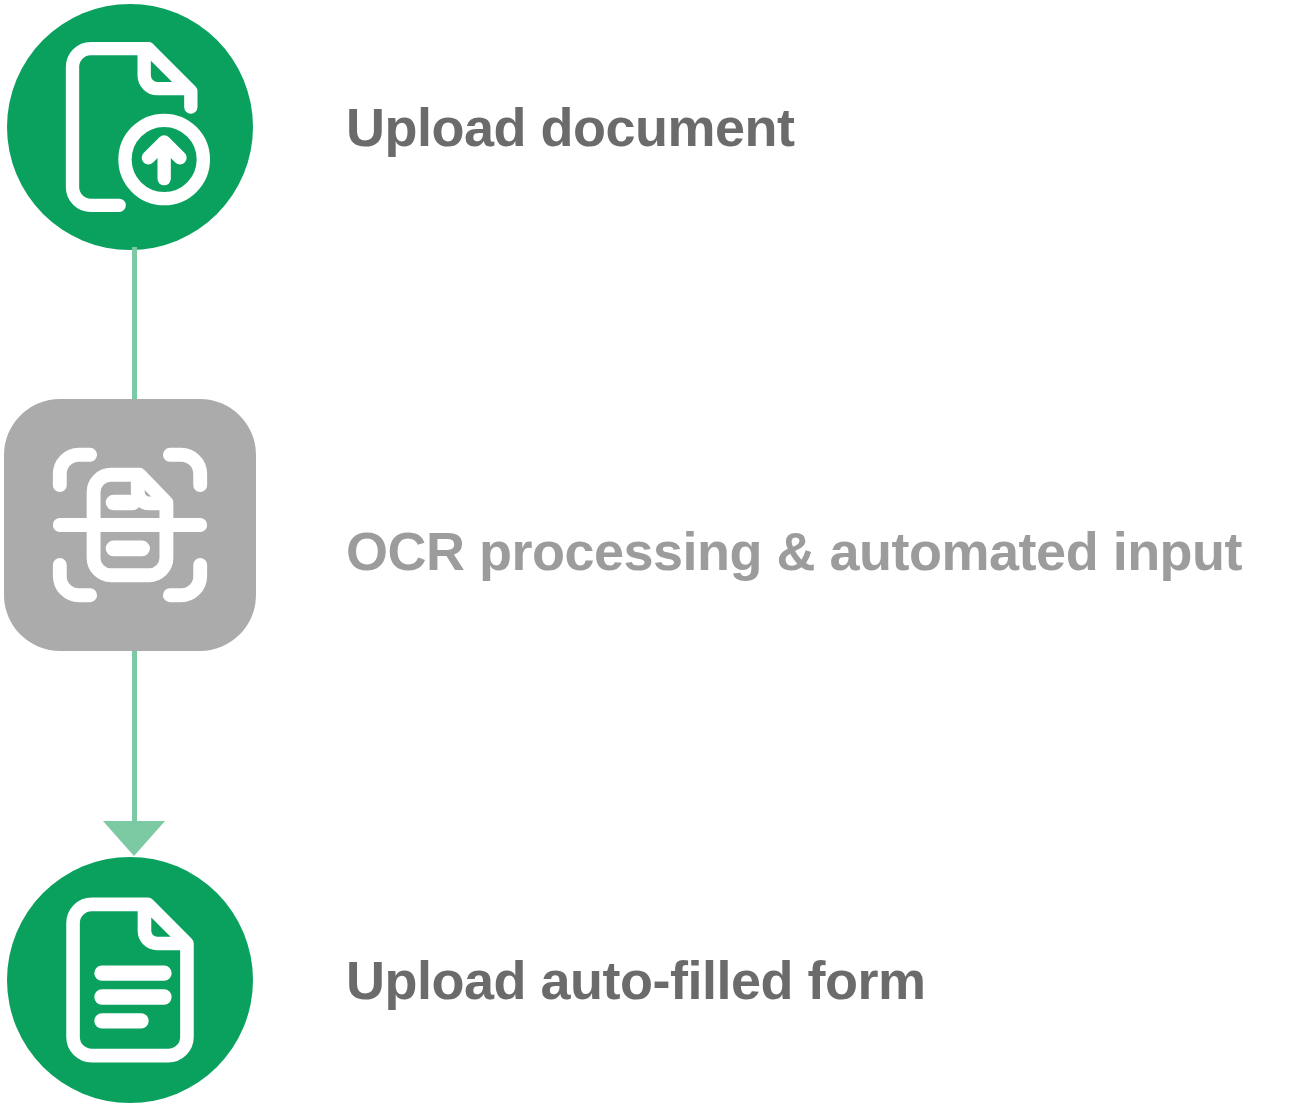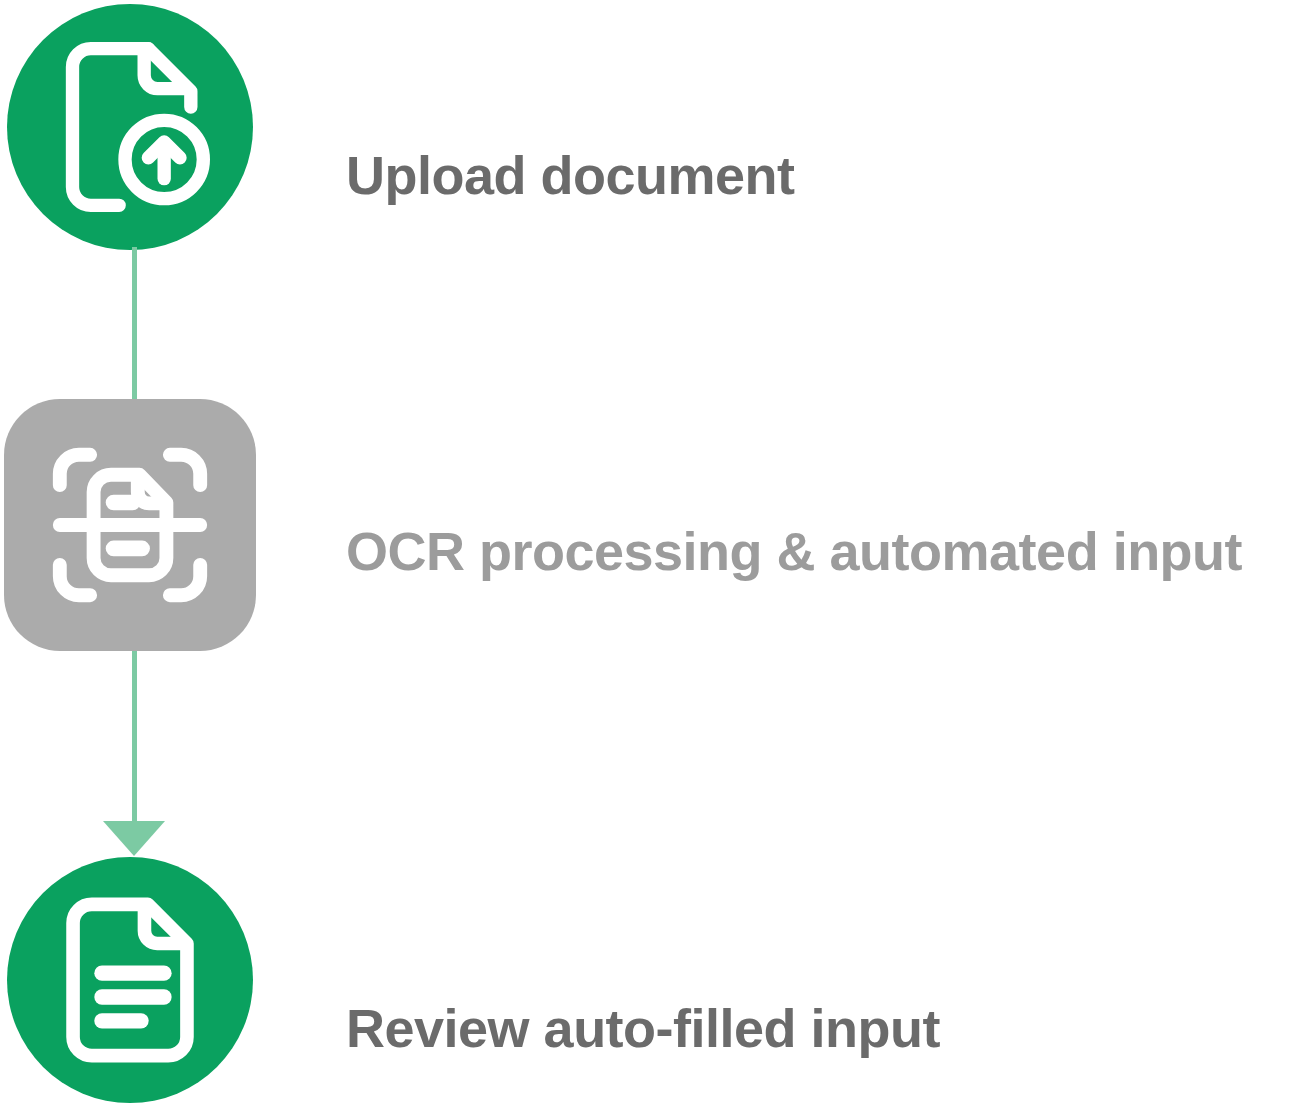--- a/index.html
+++ b/index.html
@@ -41,21 +41,21 @@
     border-right: 31px solid transparent;
     border-top: 35px solid var(--connector, #7ccaa3);
   }
 
   .step-label {
     left: 346px;
     font-size: 54px; font-weight: 700; line-height: 60px;
     letter-spacing: -0.5px;
     white-space: nowrap;
   }
-  .label-active  { color: var(--label-active, #6b6b6b); margin-top: 48px; }
+  .label-active  { color: var(--label-active, #6b6b6b); }
   .label-pending { color: var(--label-pending, #9c9c9c); }
   #label-1 { top: 97px; }
   #label-2 { top: 521px; }
   #label-3 { top: 950px; }
 
   .icon-svg { display: block; }
   .icon-svg path, .icon-svg circle {
     fill: none;
     stroke: currentColor;
     stroke-width: 1.6;
@@ -105,15 +105,15 @@
       <path d="M14.1 3.1 H7.5 a2.2 2.2 0 0 0 -2.2 2.2 v13.4 a2.2 2.2 0 0 0 2.2 2.2 h9 a2.2 2.2 0 0 0 2.2 -2.2 V7.7 Z"></path>
       <path d="M13.7 3.3 v2.9 a1.5 1.5 0 0 0 1.5 1.5 h3.2"></path>
       <path class="thick" d="M8.7 11.2 h7.3"></path>
       <path class="thick" d="M8.7 14 h7.3"></path>
       <path class="thick" d="M8.7 16.8 h4.6"></path>
     </svg>
   </div>
 
   <div id="label-1" class="abs step-label label-active">Upload document</div>
   <div id="label-2" class="abs step-label label-pending">OCR processing &amp; automated input</div>
-  <div id="label-3" class="abs step-label label-active">Review auto-filled input</div>
+  <div id="label-3" class="abs step-label label-active">Upload auto-filled form</div>
 
 </div>
 
 </body></html>

